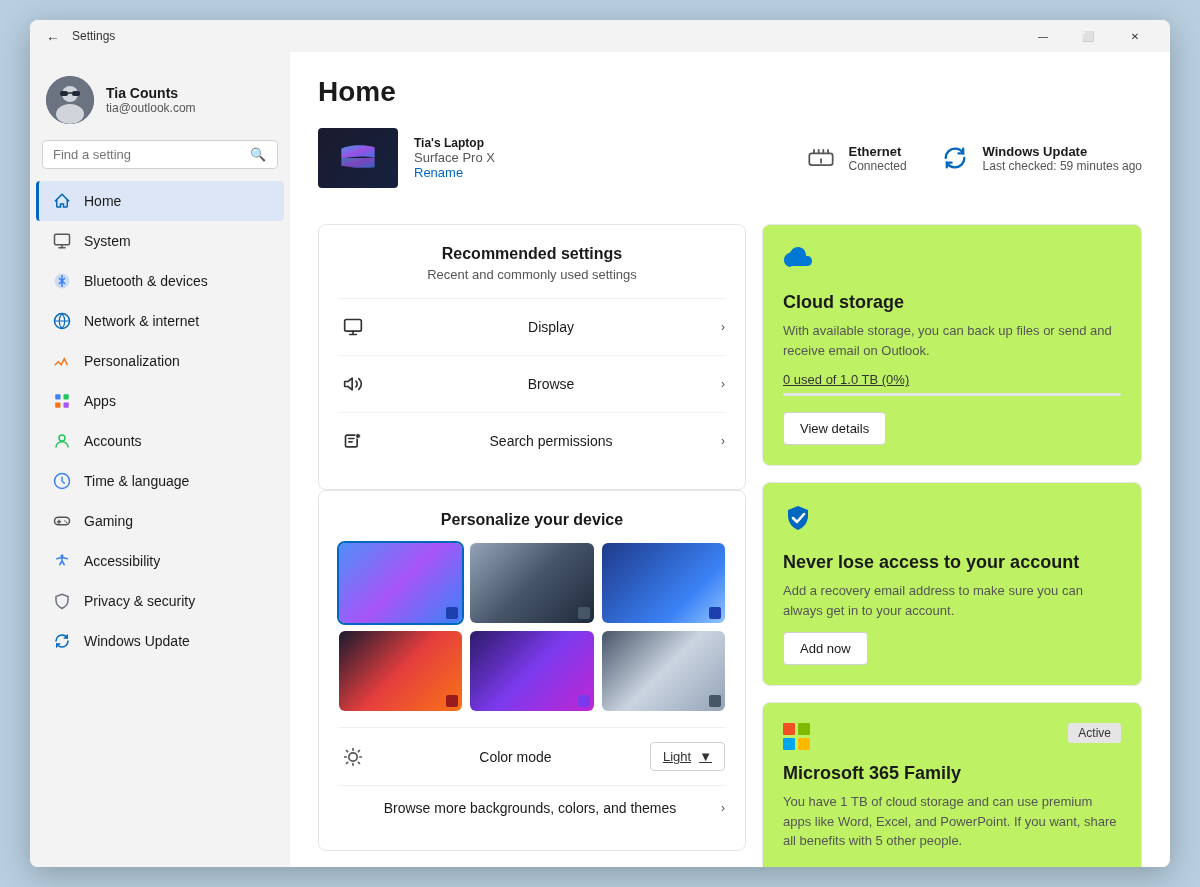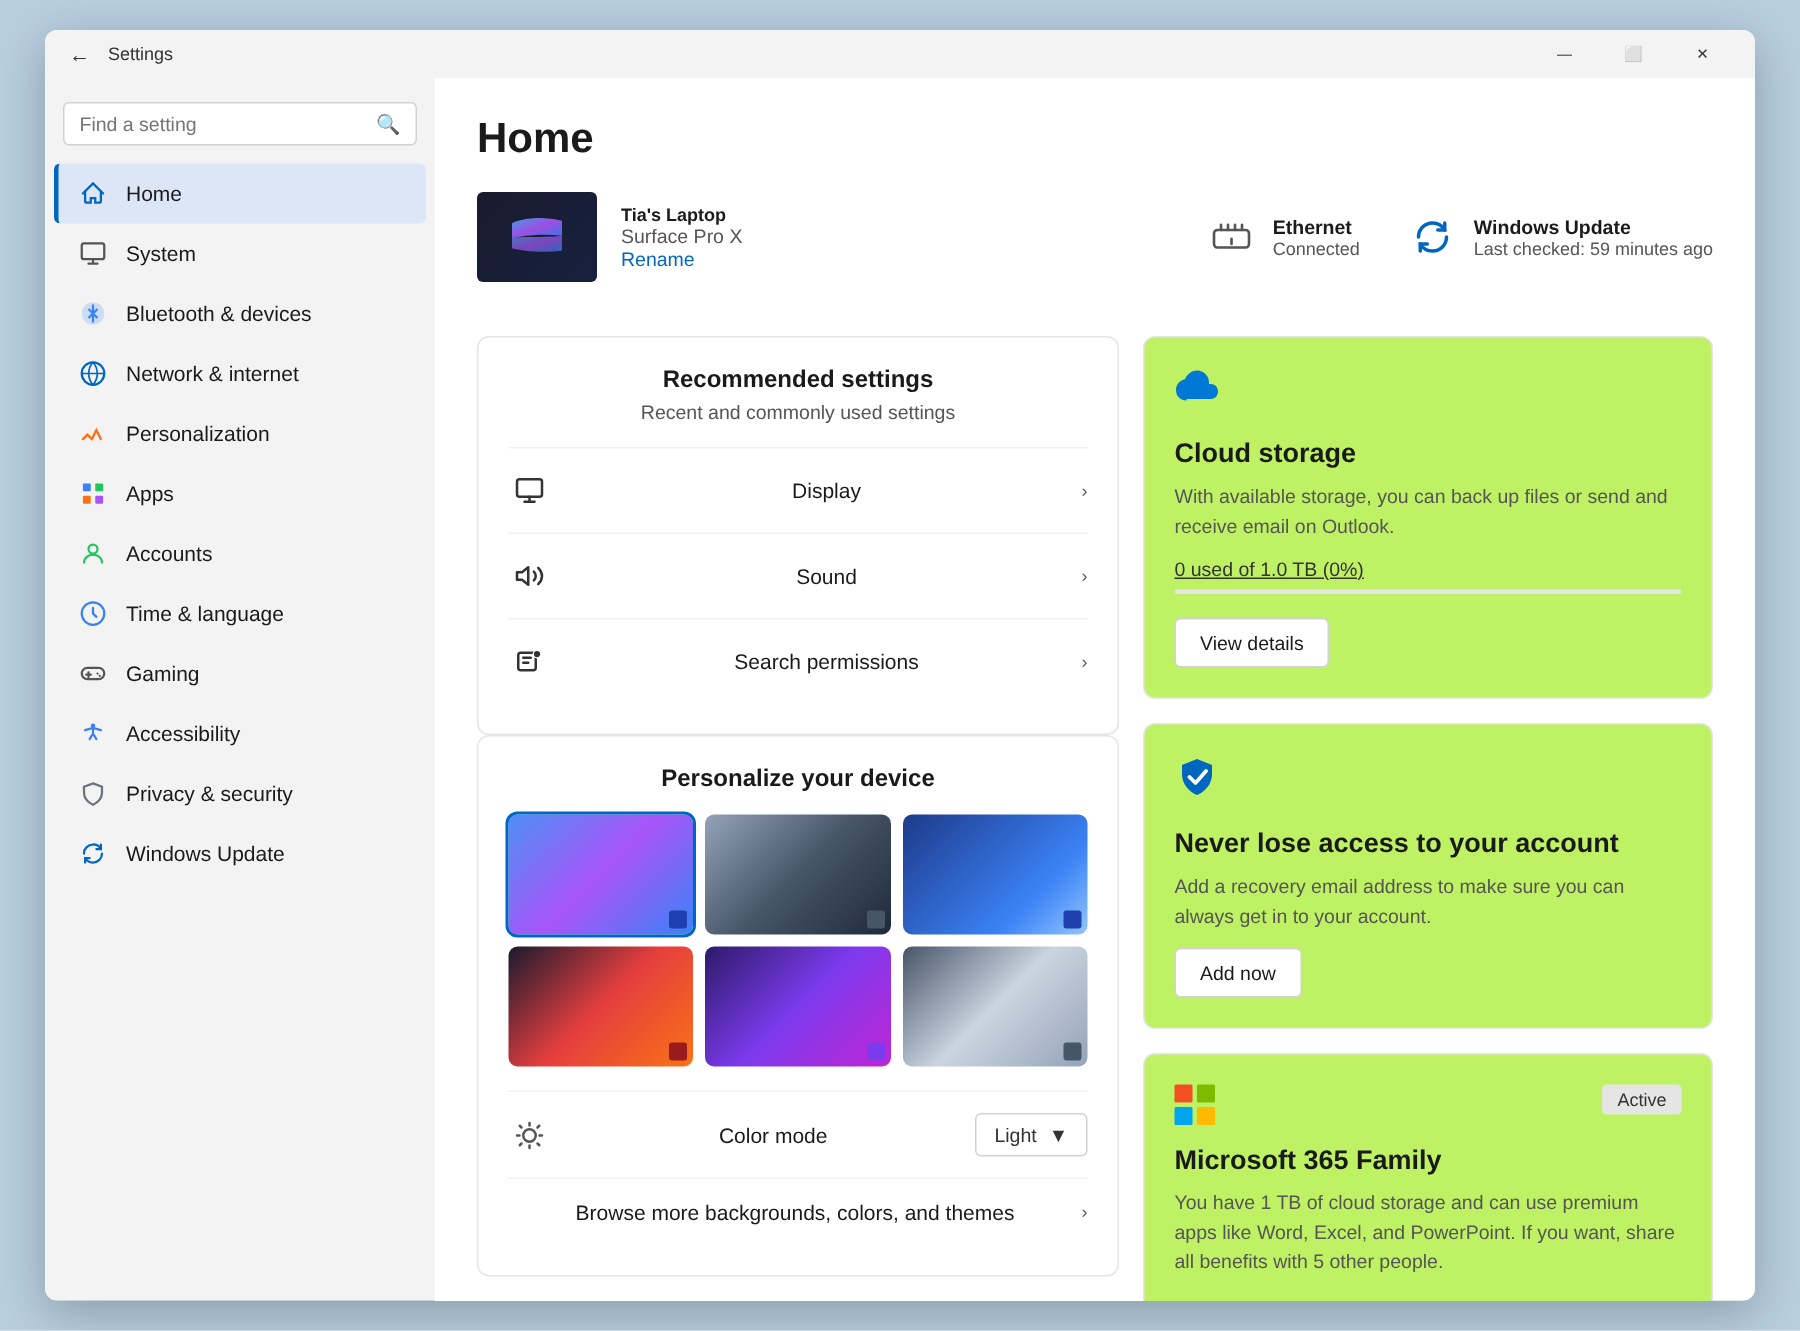--- a/index.html
+++ b/index.html
@@ -303,20 +303,21 @@
       display: flex;
       align-items: center;
       gap: 8px;
       border: 1px solid #d1d1d1;
       border-radius: 4px;
       padding: 6px 12px;
       cursor: pointer;
       font-size: 13px;
       background: white;
       color: #333;
+      text-decoration: underline;
     }
     
     .right-card {
       background: #bef264;
       border: 1px solid #e5e5e5;
       border-radius: 8px;
       padding: 20px;
       margin-bottom: 16px;
     }
     .right-card-icon {
@@ -386,20 +387,39 @@
     <div class="titlebar-controls">
       <button class="titlebar-btn">—</button>
       <button class="titlebar-btn">⬜</button>
       <button class="titlebar-btn close">✕</button>
     </div>
   </div>
 
   <div class="content">
 
     <div class="sidebar">
+      <div class="user-profile">
+        <div class="avatar">
+          <div class="avatar-img">
+            <svg width="48" height="48" viewBox="0 0 48 48">
+              <circle cx="24" cy="24" r="24" fill="#6b7280"></circle>
+              <circle cx="24" cy="18" r="8" fill="#d1d5db"></circle>
+              <ellipse cx="24" cy="38" rx="14" ry="10" fill="#d1d5db"></ellipse>
+
+              <rect x="14" y="15" width="8" height="5" rx="2" fill="#1f2937"></rect>
+              <rect x="26" y="15" width="8" height="5" rx="2" fill="#1f2937"></rect>
+              <line x1="22" y1="17" x2="26" y2="17" stroke="#1f2937" stroke-width="1.5"></line>
+            </svg>
+          </div>
+        </div>
+        <div class="user-info">
+          <span class="user-name">Tia Counts</span>
+          <span class="user-email">tia@outlook.com</span>
+        </div>
+      </div>
 
       <div class="search-box">
         <input class="search-input" type="text" placeholder="Find a setting" style="">
         <span class="search-icon">🔍</span>
       </div>
 
       <div class="nav-item active">
         <span class="nav-icon">
           <svg width="18" height="18" viewBox="0 0 24 24" fill="none">
             <path d="M3 12L12 3l9 9" stroke="#0067c0" stroke-width="2" stroke-linecap="round"></path>
@@ -582,21 +602,21 @@
               <span class="settings-item-arrow">›</span>
             </div>
             <div class="settings-item">
               <div class="settings-item-icon">
                 <svg width="20" height="20" viewBox="0 0 24 24" fill="none">
                   <path d="M11 5L6 9H2v6h4l5 4V5z" stroke="#333" stroke-width="2" stroke-linejoin="round"></path>
                   <path d="M15.5 8.5c1 1 1.5 2.2 1.5 3.5s-.5 2.5-1.5 3.5" stroke="#333" stroke-width="2" stroke-linecap="round"></path>
                   <path d="M19 5.5c2 2 3 4.2 3 6.5s-1 4.5-3 6.5" stroke="#333" stroke-width="2" stroke-linecap="round"></path>
                 </svg>
               </div>
-              <span class="settings-item-label">Sound</span>
+              <span class="settings-item-label">Browse</span>
               <span class="settings-item-arrow">›</span>
             </div>
             <div class="settings-item">
               <div class="settings-item-icon">
                 <svg width="20" height="20" viewBox="0 0 24 24" fill="none">
                   <rect x="3" y="5" width="14" height="14" rx="2" stroke="#333" stroke-width="2"></rect>
                   <circle cx="18" cy="6" r="3" fill="#333" stroke="white" stroke-width="1"></circle>
                   <path d="M7 9h6M7 13h4" stroke="#333" stroke-width="2" stroke-linecap="round"></path>
                 </svg>
               </div>

